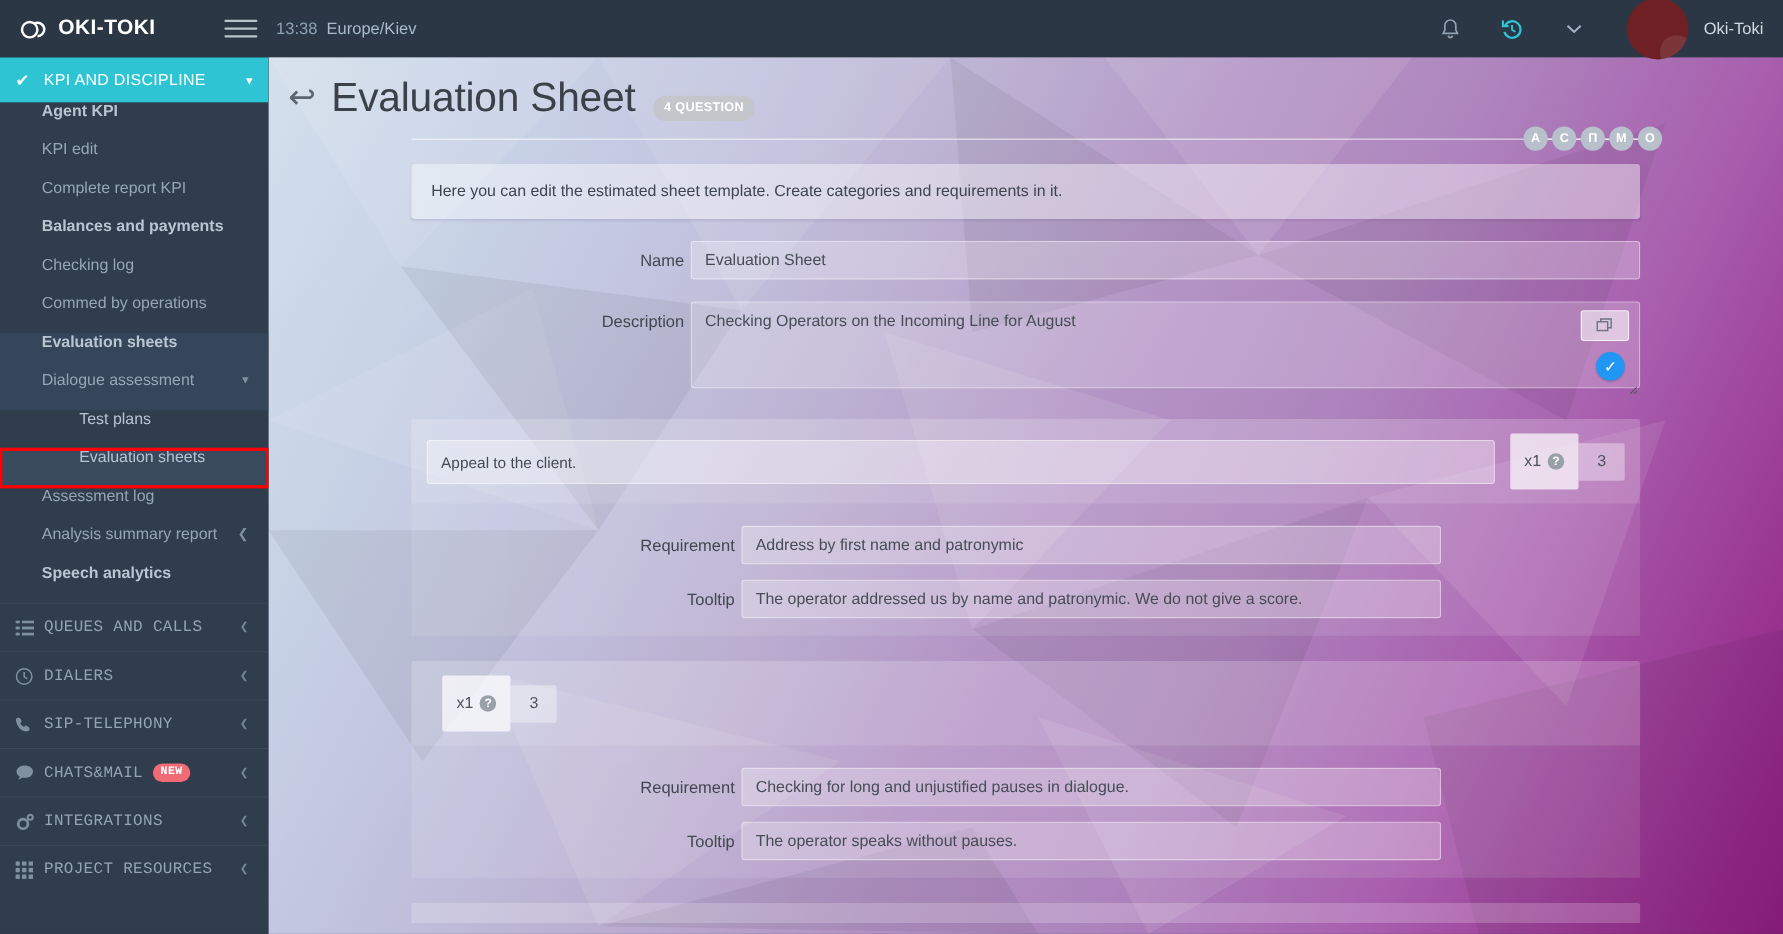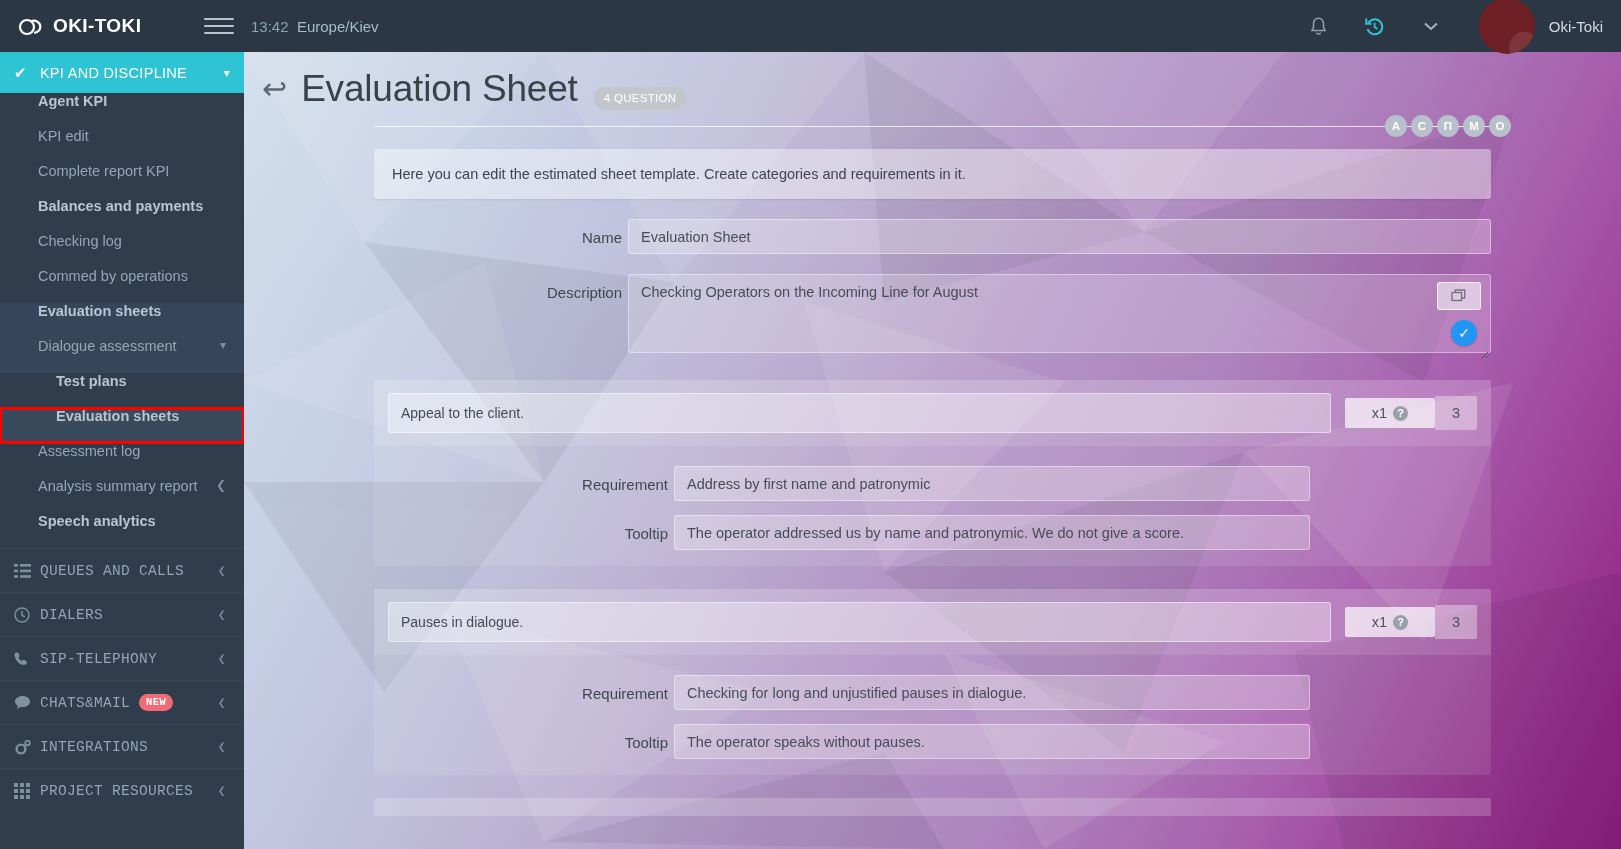--- a/index.html
+++ b/index.html
@@ -46,21 +46,21 @@
     padding: 0 14px; font-size: 14.5px; letter-spacing:.3px; cursor:pointer;
   }
   #kpi-head .chk { font-size: 15px; margin-right: 13px; }
   #kpi-head .chev { margin-left:auto; font-size: 12px; opacity:.95;}
   .sub {
     height: 35px; display:flex; align-items:flex-start; font-size: 14.5px;
     color:#96a6b6; padding-left: 38px; cursor:pointer; position:relative;
   }
   .sub.bold { color:#b9c6d2; font-weight: bold; }
   .sub.shade { background:#36465a; }
-  .sub.l3 { padding-left: 56px; color:#b7c4d1; font-weight:bold; }
+  .sub.l3 { padding-left: 72px; color:#b7c4d1; font-weight:normal; }
   .sub .car { margin-left:auto; padding-right:18px; font-size:12px; color:#7e8f9f;}
   .sub.selected {
     background:#3a4a5d; outline: 3px solid #ff0000; outline-offset:-2px;
   }
   .grp {
     height: 44px; display:flex; align-items:center; color:#94a4b4;
     font-size: 14.5px; letter-spacing:.3px; padding-left: 14px; cursor:pointer;
     border-top: 1px solid #3a4957;
     font-family: Liberation Mono, monospace;
   }
@@ -79,21 +79,21 @@
       linear-gradient(135deg, rgba(255,255,255,.10) 0%, rgba(255,255,255,0) 60%),
       linear-gradient(115deg,#cfdcea 0%, #c3cfe4 14%, #bfc2de 24%, #b9aed0 38%, #b292c4 52%, #ad84bd 64%, #a85fae 78%, #98328f 92%, #8b1d7e 100%);
   }
   #poly { position:absolute; inset:0; }
   #content { position:absolute; inset:0; overflow:hidden; }
 
   #pagehead { display:flex; align-items:center; padding: 16px 0 0 18px; }
   #backarrow { color:#5b6672; font-size: 30px; line-height:1; margin-right: 14px; cursor:pointer;}
   #pagetitle { font-size: 37px; color:#3b4149; font-weight: normal; letter-spacing:-.2px;}
   #qcount {
-    margin-left: 16px; background:#c3c6cb; color:#fff; font-size: 11.5px; font-weight:normal;
+    margin-left: 16px; background:#c3c6cb; color:#fff; font-size: 11.5px; font-weight:bold;
     padding: 5px 10px 6px; border-radius: 11px; letter-spacing:.3px;margin-top:19px;
   }
   #rule { margin: 16px 130px 0 130px; height:1px; background: rgba(255,255,255,.75); position: relative;}
   #chips { position:absolute; right: -20px; top:-11px; display:flex; align-items:center;}
   .chip {
     width: 22px; height: 22px; border-radius:50%; background:#b8c0cb; color:#fff;
     font-size: 11.5px; font-weight:bold; display:flex; align-items:center; justify-content:center;
     cursor:pointer;
   }
   .chipline { width:4px; height:1px; background:rgba(255,255,255,.8);}
@@ -140,22 +140,22 @@
     background: rgba(255,255,255,.20); padding: 13px 14px; display:flex; align-items:center;
     border-radius: 2px 2px 0 0;
   }
   .qtitle {
     flex:1; height: 40px; background: rgba(255,255,255,.34);
     border:1px solid rgba(255,255,255,.46); border-radius:3px;
     padding: 0 12px; font-size:14px; color:#454b54;
     font-family:"Liberation Sans", sans-serif; outline:none;
   }
   .qweight {
-    margin-left: 14px; height: 30px; background: rgba(255,255,255,.70);
-    display:flex; align-items:center; gap:6px; padding: 0 27px;
+    margin-left: 14px; height: 51px; background: rgba(255,255,255,.70);
+    display:flex; align-items:center; gap:6px; padding: 0 13px;
     font-size: 14.5px; color:#4b515a; cursor:pointer; border-radius:2px;
   }
   .qhelp {
     width: 15px; height:15px; border-radius:50%; background:#9aa0a8; color:#fff;
     font-size:11px; font-weight:bold; display:flex; align-items:center; justify-content:center;
   }
   .qscore {
     height: 34px; min-width: 42px; background: rgba(255,255,255,.36);
     display:flex; align-items:center; justify-content:center; font-size: 14.5px;
     color:#4b515a; border-radius:0 2px 2px 0;
@@ -177,21 +177,21 @@
       </svg>
     </span>
     <span class="name">OKI-TOKI</span>
   </div>
   <div id="burger">
       <i></i>
       <i></i>
       <i></i>
     </div>
   <div id="clock">
-    <span>13:42</span>
+    <span>13:38</span>
     &nbsp;<b>Europe/Kiev</b>
   </div>
   <div id="topright">
     <div class="tr-btn">
       <svg width="19" height="21" viewBox="0 0 19 21">
           <path d="M9.5 2.2a5 5 0 0 0-5 5v4.1L3 14.4h13L14.5 11.3V7.2a5 5 0 0 0-5-5z" fill="none" stroke="#90a2b3" stroke-width="1.5"></path>
           <path d="M7.4 16.6a2.2 2.2 0 0 0 4.2 0" fill="none" stroke="#90a2b3" stroke-width="1.5"></path>
         </svg>
     </div>
     <div class="tr-btn">
@@ -432,21 +432,20 @@
           <div class="flabel">Tooltip</div>
           <div class="fctl">
             <input class="inp" value="The operator addressed us by name and patronymic. We do not give a score." placeholder="Tooltip" style="">
           </div>
         </div>
       </div>
     </div>
 
     <div class="qcard">
       <div class="qtop">
-        <input class="qtitle" value="Pauses in dialogue." placeholder="Category name" style="">
         <div class="qweight">
           <span>x1</span>
           <span class="qhelp">?</span>
         </div>
         <div class="qscore">3</div>
       </div>
       <div class="qbody">
         <div class="frow">
           <div class="flabel">Requirement</div>
           <div class="fctl">

